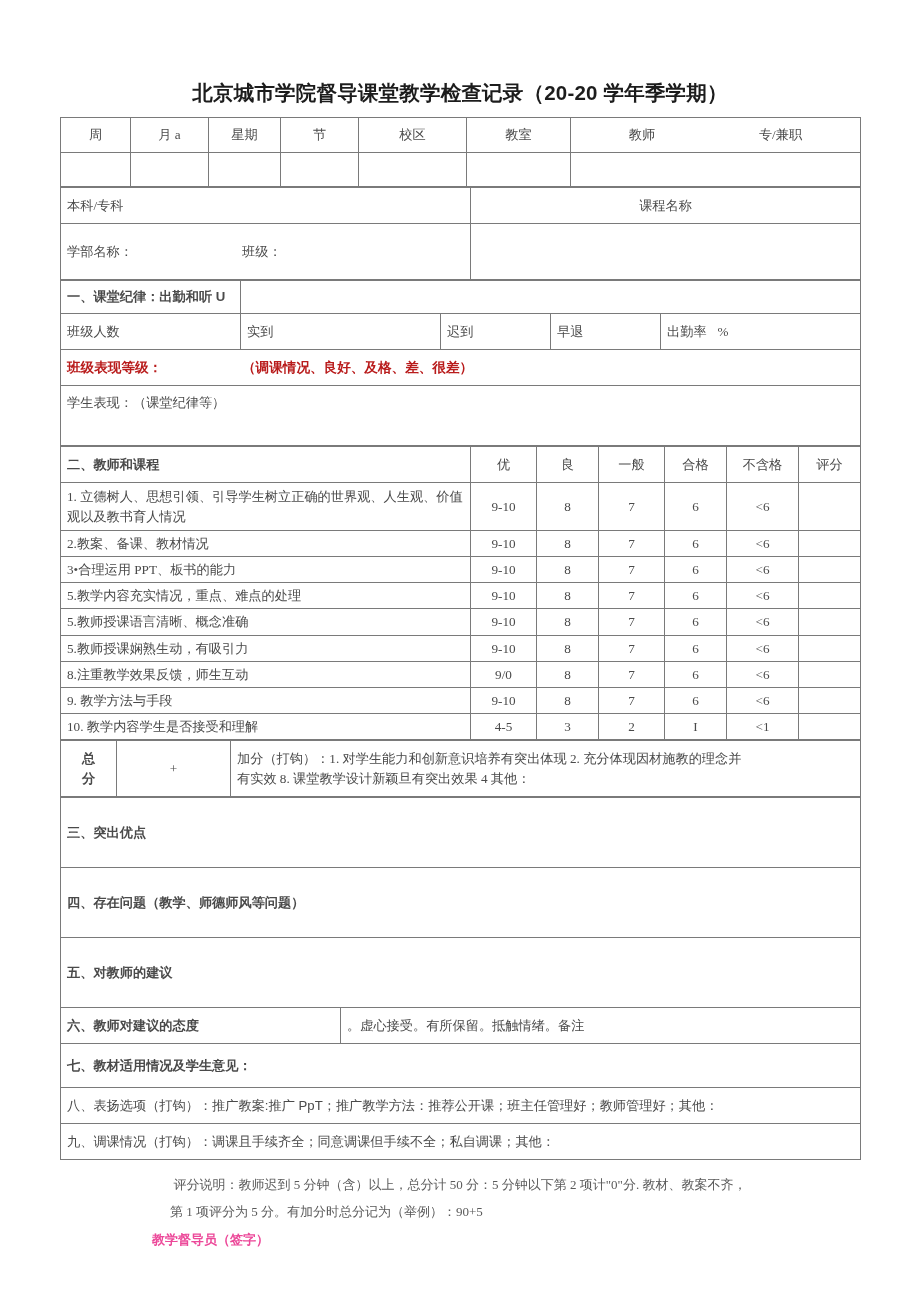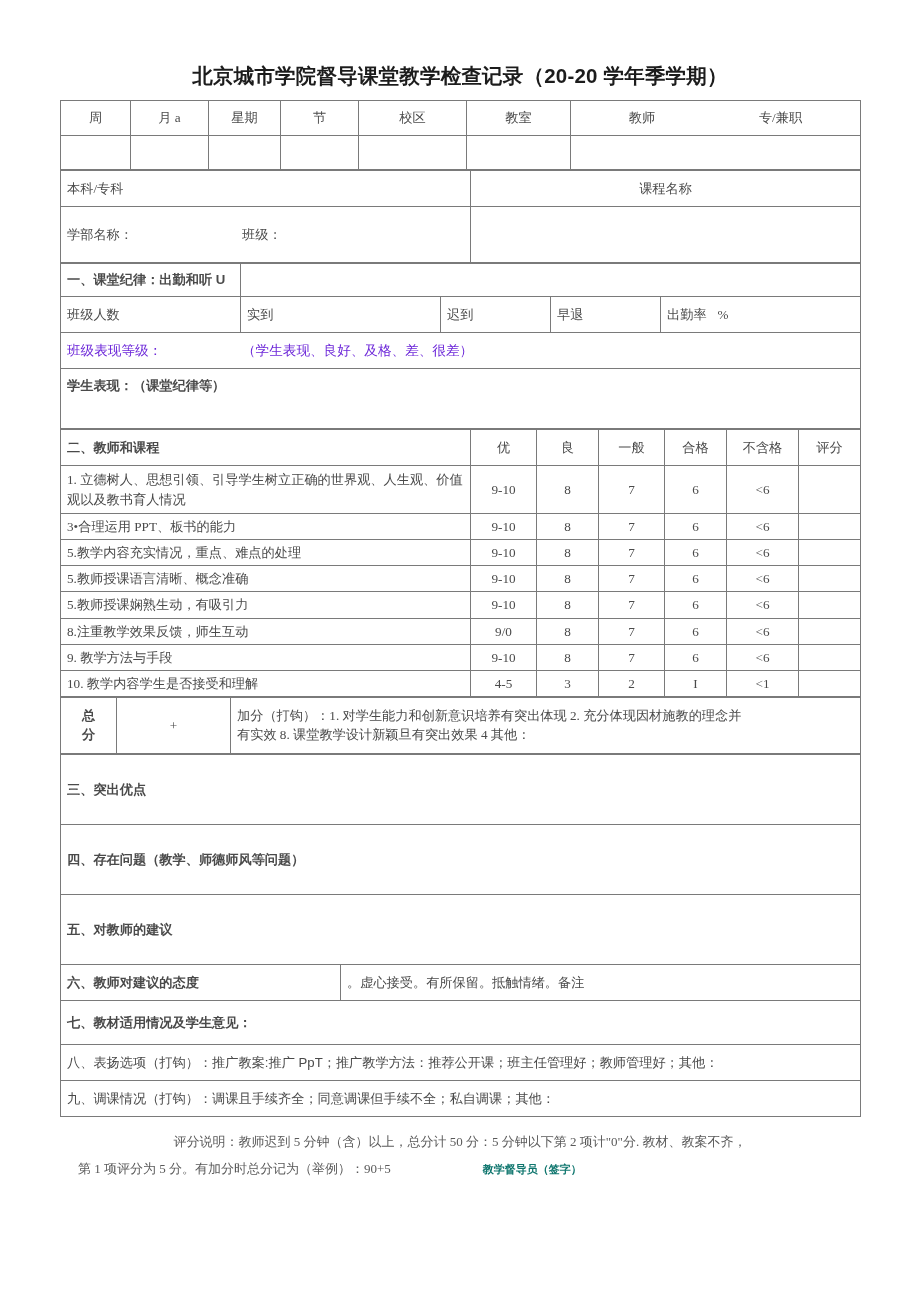--- a/index.html
+++ b/index.html
@@ -12,21 +12,21 @@
     height: 1301px;
     font-family: "Liberation Serif", "DejaVu Serif", serif;
     color: #3a3a3a;
     -webkit-font-smoothing: antialiased;
   }
   .page {
     position: relative;
     width: 920px;
     height: 1301px;
     box-sizing: border-box;
-    padding: 0 60px;
+    padding: 17px 60px;
   }
   .doc-title {
     text-align: center;
     font-family: "Liberation Sans", "DejaVu Sans", sans-serif;
     font-weight: bold;
     font-size: 20.5px;
     color: #1c1c1c;
     letter-spacing: 0.2px;
     padding-top: 62px;
     padding-bottom: 10px;
@@ -43,31 +43,31 @@
     font-size: 13.2px;
     color: #4a4a4a;
     vertical-align: middle;
     line-height: 1.45;
     overflow: hidden;
   }
   .c { text-align: center; }
   .l { text-align: left; }
   .bold {
     font-family: "Liberation Sans", "DejaVu Sans", sans-serif;
-    font-weight: normal;
-    color: #6d28d9;
+    font-weight: bold;
+    color: #b91c1c;
     font-size: 13.6px;
   }
   .hdr-cell { text-align: center; height: 28px; }
   .blank-row td { height: 27px; }
   .tall-36 { height: 36px; }
   .tall-44 { height: 44px; }
   .tall-48 { height: 48px; }
   .tall-56 { height: 56px; }
-  .tall-60 { height: 60px; font-weight: bold; }
+  .tall-60 { height: 60px; }
   .tall-70 { height: 70px; }
   .score-num {
     text-align: center;
     font-size: 13px;
     color: #2e2e2e;
   }
   .crit {
     text-align: left;
     font-size: 13.2px;
     padding-left: 6px;
@@ -136,27 +136,28 @@
     width: 800px;
     margin-top: 11px;
     font-size: 13px;
     color: #5a5a5a;
     line-height: 2.1;
   }
   .footer .line1 { text-align: center; }
   .footer .line2 {
     display: flex;
     align-items: baseline;
+    flex-direction: column;
   }
   .footer .line2 .lft { padding-left: 18px; }
   .footer .sign {
     font-family: "Liberation Sans", "DejaVu Sans", sans-serif;
     font-weight: bold;
-    color: #0f766e;
-    font-size: 11px;
+    color: #ec4899;
+    font-size: 13px;
     margin-left: 92px;
   }
 </style>
 </head>
 <body>
 
 <div class="page">
 
   <div class="doc-title">北京城市学院督导课堂教学检查记录（20-20 学年季学期）</div>
 
@@ -241,21 +242,21 @@
         <div class="pct-split">
           <span>出勤率</span>
           <span>%</span>
         </div>
       </td>
     </tr>
     <tr class="tall-36">
       <td colspan="5" class="l">
         <div class="grade-split">
           <span class="lbl bold">班级表现等级：</span>
-          <span class="bold">（学生表现、良好、及格、差、很差）</span>
+          <span class="bold">（调课情况、良好、及格、差、很差）</span>
         </div>
       </td>
     </tr>
     <tr class="tall-60">
       <td colspan="5" class="l" style="vertical-align:top;padding-top:7px">学生表现：（课堂纪律等）</td>
     </tr>
   </tbody>
     </table>
 
   <table class="form">
@@ -282,20 +283,29 @@
     <tr class="tall-48">
       <td class="crit crit-2line">1. 立德树人、思想引领、引导学生树立正确的世界观、人生观、价值观以及教书育人情况</td>
       <td class="score-num">9-10</td>
       <td class="score-num">8</td>
       <td class="score-num">7</td>
       <td class="score-num">6</td>
       <td class="score-num">&lt;6</td>
       <td class="score-num"></td>
     </tr>
 
+    <tr>
+      <td class="crit">2.教案、备课、教材情况</td>
+      <td class="score-num">9-10</td>
+      <td class="score-num">8</td>
+      <td class="score-num">7</td>
+      <td class="score-num">6</td>
+      <td class="score-num">&lt;6</td>
+      <td class="score-num"></td>
+    </tr>
 
     <tr>
       <td class="crit">3•合理运用 PPT、板书的能力</td>
       <td class="score-num">9-10</td>
       <td class="score-num">8</td>
       <td class="score-num">7</td>
       <td class="score-num">6</td>
       <td class="score-num">&lt;6</td>
       <td class="score-num"></td>
     </tr>

